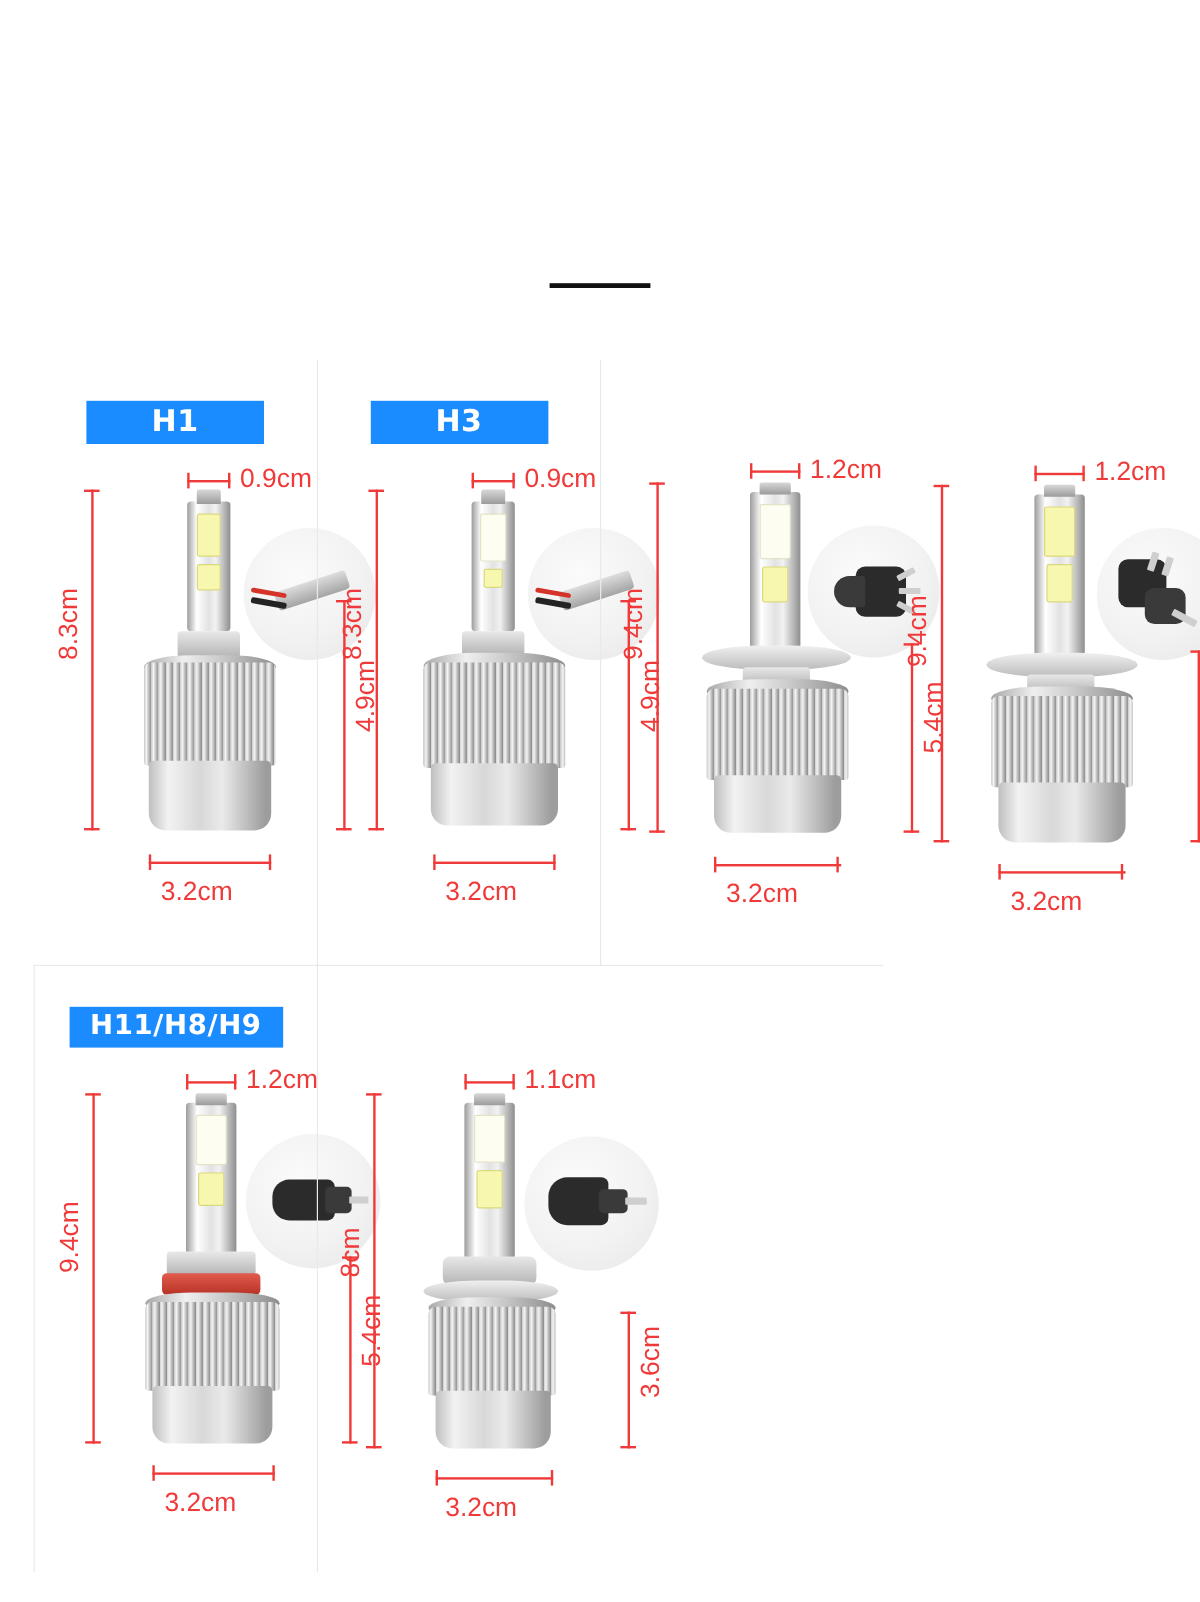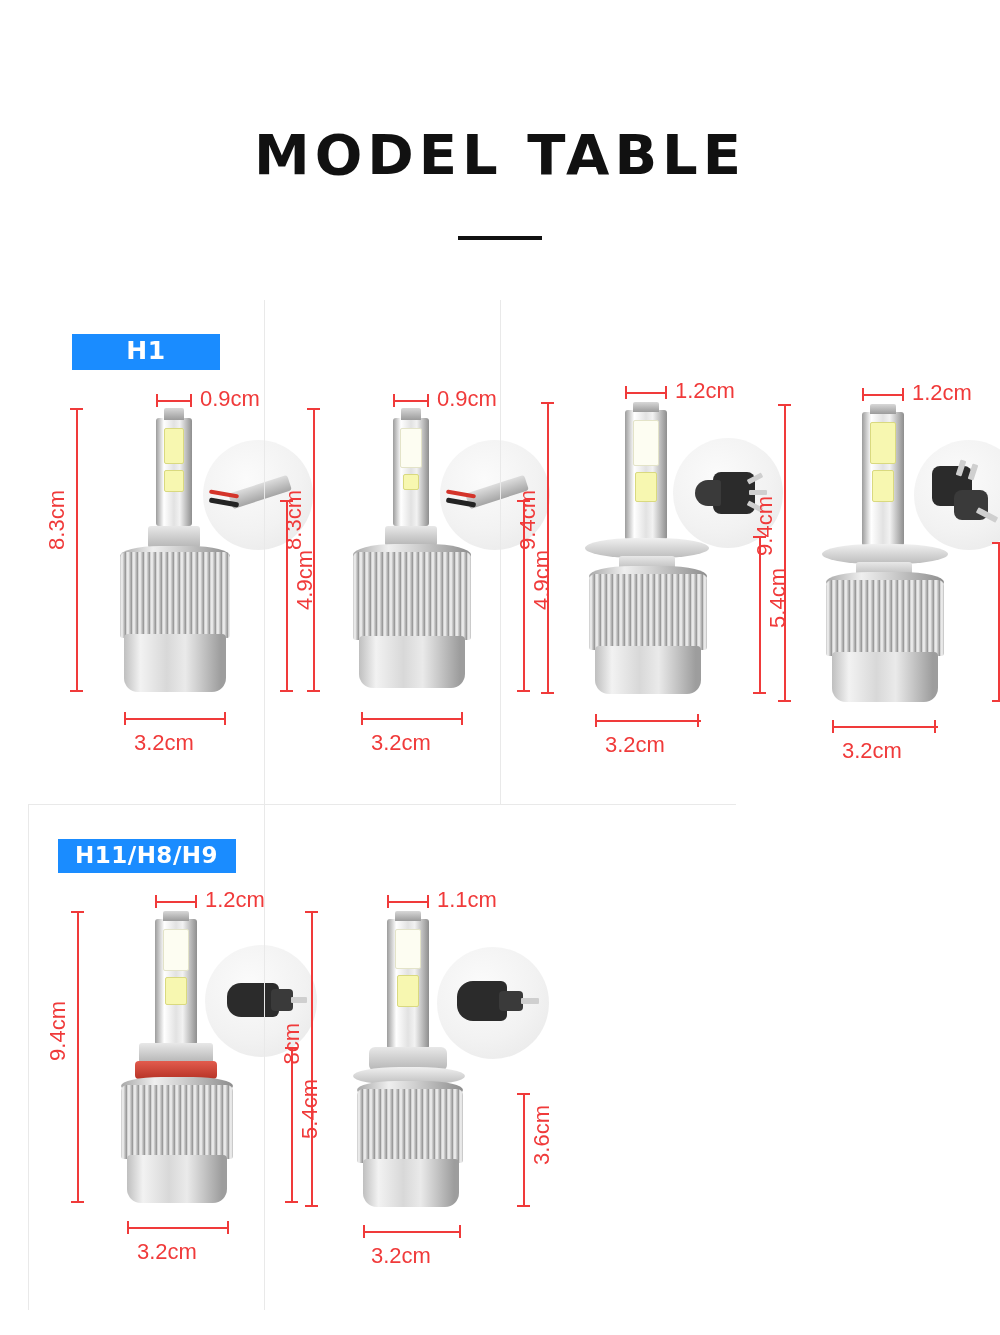--- a/index.html
+++ b/index.html
@@ -150,21 +150,20 @@
     position: absolute;
     background: linear-gradient(180deg,#dddddd,#a5a5a5);
     border-radius: 3px;
   }
 </style>
 </head>
 <body>
 
 <div id="page">
 
-  <div class="title">MODEL TABLE</div>
   <div class="title-rule"></div>
 
   <div class="grid">
 
     <div class="cell bb">
       <div class="badge">H1</div>
 
       <div class="bulb">
         <div class="stem" style="left:128px; top:118px; width:36px; height:108px;"></div>
         <div class="cob" style="left:136px; top:128px; width:20px; height:36px;"></div>
@@ -197,20 +196,21 @@
       <div class="tick-h" style="left:252px; top:390px;"></div>
       <div class="dim vert" style="left:264px; top:250px;">4.9cm</div>
 
       <div class="bar-h" style="left:96px; top:418px; width:102px;"></div>
       <div class="tick-v" style="left:96px; top:412px;"></div>
       <div class="tick-v" style="left:196px; top:412px;"></div>
       <div class="dim" style="left:106px; top:430px;">3.2cm</div>
     </div>
 
     <div class="cell bl bb">
+      <div class="badge">H3</div>
 
       <div class="bulb">
         <div class="stem" style="left:128px; top:118px; width:36px; height:108px;"></div>
         <div class="cob white" style="left:135px; top:128px; width:22px; height:40px;"></div>
         <div class="cob" style="left:138px; top:174px; width:16px; height:16px;"></div>
         <div class="tip" style="left:136px; top:108px; width:20px; height:12px;"></div>
         <div class="collar" style="left:120px; top:226px; width:52px; height:20px;"></div>
         <div class="fins-top" style="left:88px; top:244px; width:118px; height:22px;"></div>
         <div class="fins" style="left:88px; top:252px; width:118px; height:88px;"></div>
         <div class="base" style="left:94px; top:336px; width:106px; height:52px;"></div>

